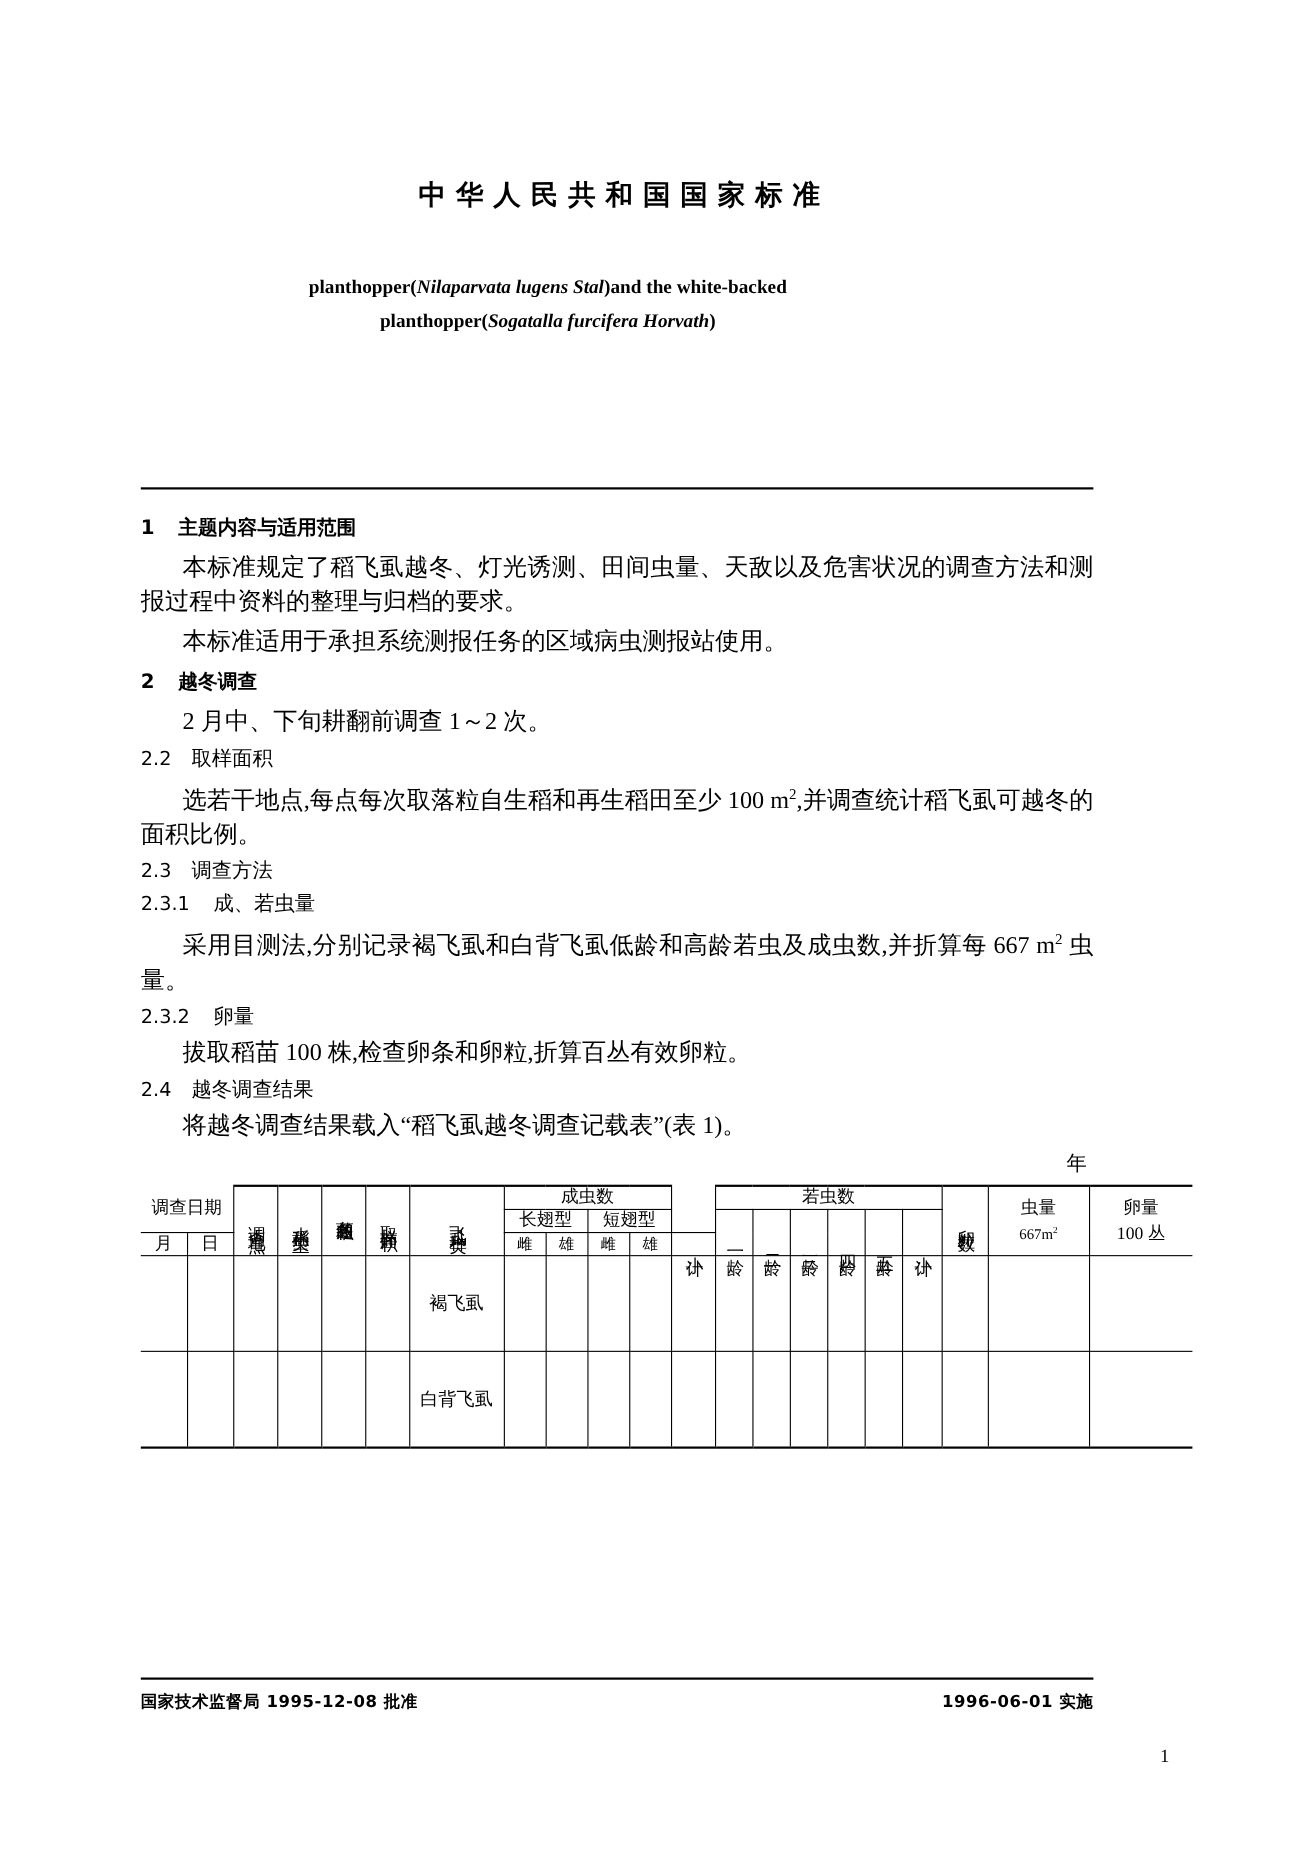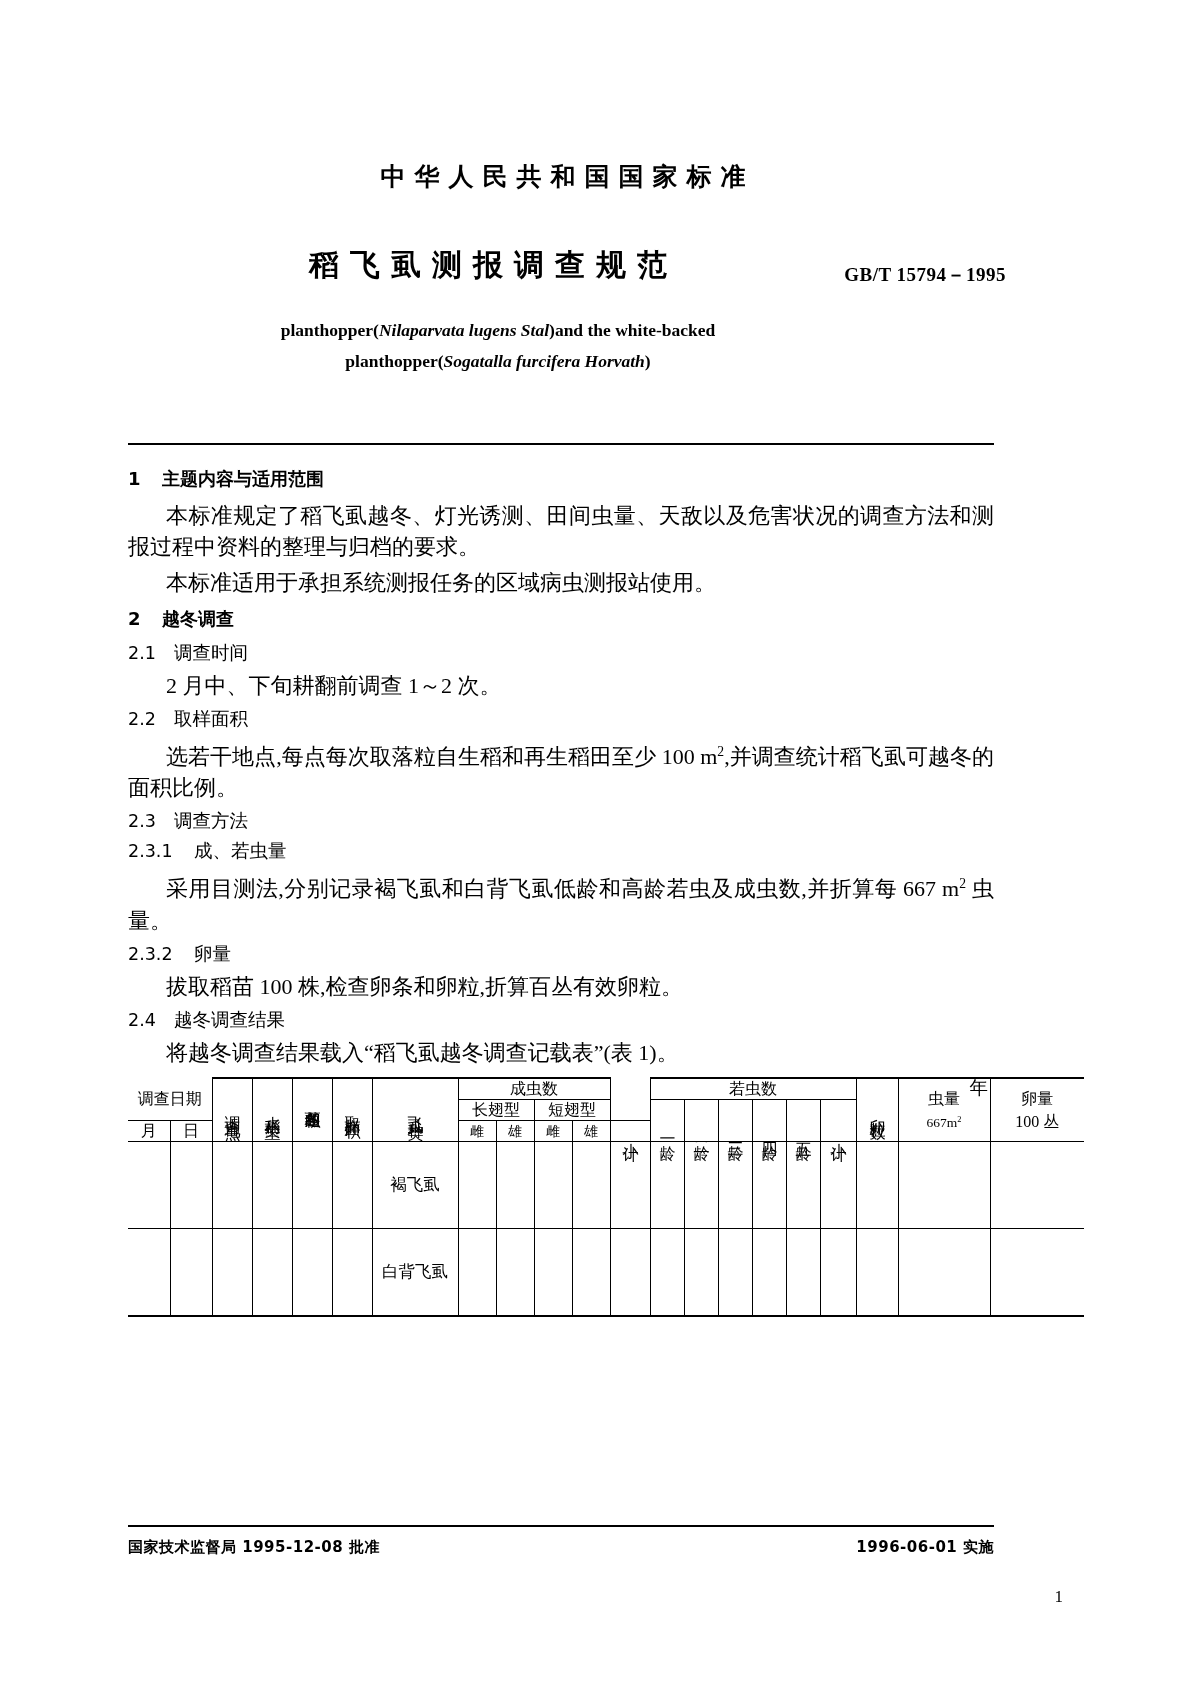--- a/index.html
+++ b/index.html
@@ -208,41 +208,36 @@
     font-family: "Liberation Serif", serif;
   }
 </style>
 </head>
 <body>
 
 <div class="page">
 
   <div class="masthead">
     <div class="nat-std">中华人民共和国国家标准</div>
-    <div class="title-row">
-      <div class="doc-title">稻飞虱测报调查规范</div>
-      <div class="std-no">GB/T  15794－1995</div>
-    </div>
     <div class="en-title">
       <div><span>planthopper(</span><span class="it">Nilaparvata lugens Stal</span><span>)and the white-backed</span></div>
       <div><span>planthopper(</span><span class="it">Sogatalla furcifera Horvath</span><span>)</span></div>
     </div>
   </div>
 
   <div class="rule-top"></div>
 
   <div class="body">
 
     <div class="h2"><span class="num">1</span><span>主题内容与适用范围</span></div>
     <div class="para">本标准规定了稻飞虱越冬、灯光诱测、田间虫量、天敌以及危害状况的调查方法和测报过程中资料的整理与归档的要求。</div>
     <div class="para nospace">本标准适用于承担系统测报任务的区域病虫测报站使用。</div>
 
     <div class="h2"><span class="num">2</span><span>越冬调查</span></div>
 
-    <div class="h3"><span class="num">2.1</span><span>调查时间</span></div>
     <div class="para">2 月中、下旬耕翻前调查 1～2 次。</div>
 
     <div class="h3"><span class="num">2.2</span><span>取样面积</span></div>
     <div class="para"><span>选若干地点,每点每次取落粒自生稻和再生稻田至少 100 m</span><sup>2</sup><span>,并调查统计稻飞虱可越冬的面积比例。</span></div>
 
     <div class="h3"><span class="num">2.3</span><span>调查方法</span></div>
 
     <div class="h3"><span class="num wide">2.3.1</span><span>成、若虫量</span></div>
     <div class="para"><span>采用目测法,分别记录褐飞虱和白背飞虱低龄和高龄若虫及成虫数,并折算每 667 m</span><sup>2</sup><span> 虫量。</span></div>
 

